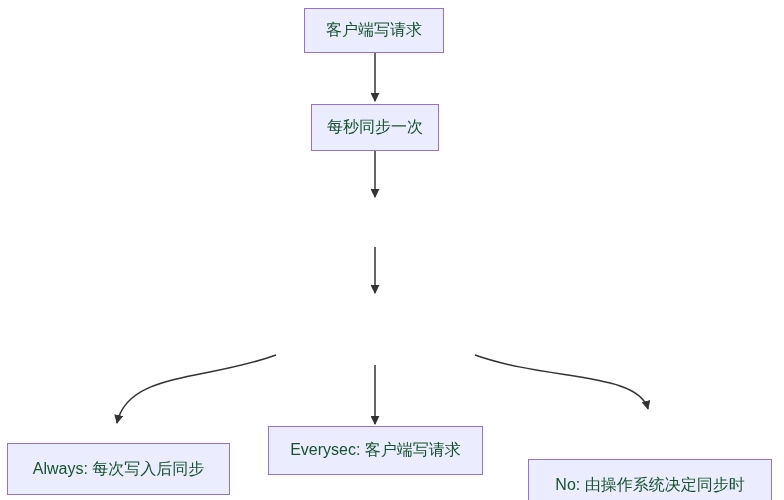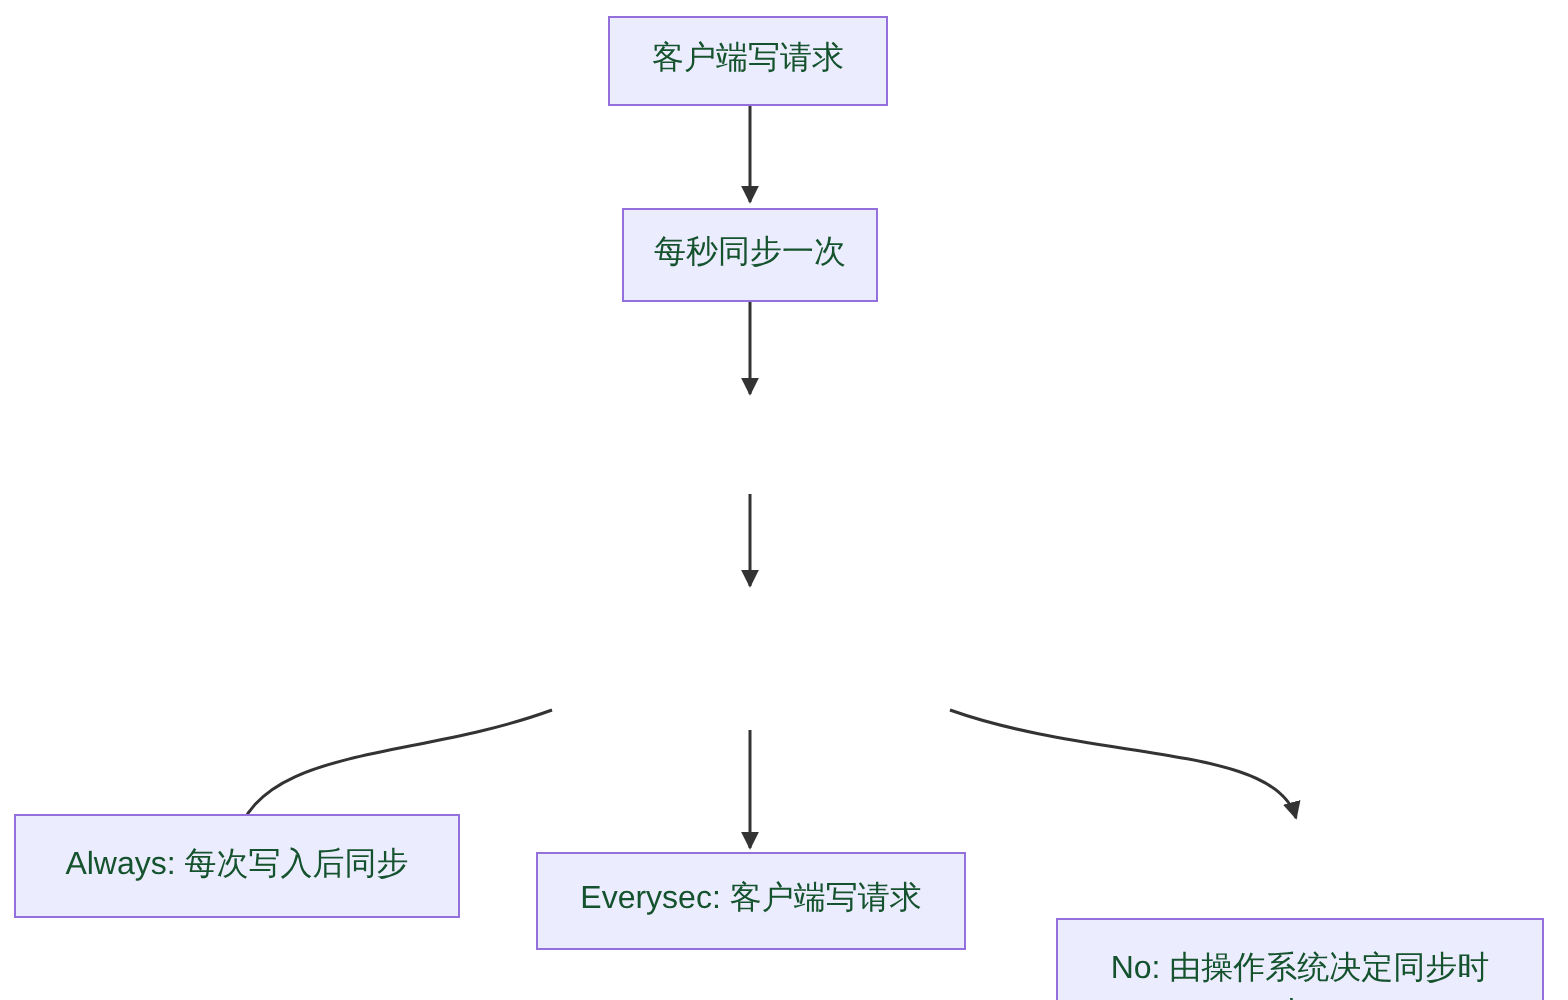--- a/index.html
+++ b/index.html
@@ -34,21 +34,21 @@
     align-items: center;
     justify-content: center;
     text-align: center;
   }
   .node .inner { width: 100%; }
   
   .n-client   { left: 304px; top: 8px;   width: 140px; height: 45px; }
   .n-execute  { left: 311px; top: 104px; width: 128px; height: 47px; }
   .n-buffer   { left: 282px; top: 200px; width: 186px; height: 47px; }
   .n-strategy { left: 276px; top: 297px; width: 199px; height: 68px; }
-  .n-always   { left: 7px;   top: 407px; width: 223px; height: 52px; }
+  .n-always   { left: 7px;   top: 443px; width: 223px; height: 52px; }
   .n-everysec { left: 268px; top: 426px; width: 215px; height: 49px; }
   .n-no       { left: 528px; top: 413px; width: 244px; height: 75px; margin-top: 46px; }
   path.edge {
     stroke: #333333;
     stroke-width: 1.5;
     fill: none;
   }
 </style>
 </head>
 <body>

